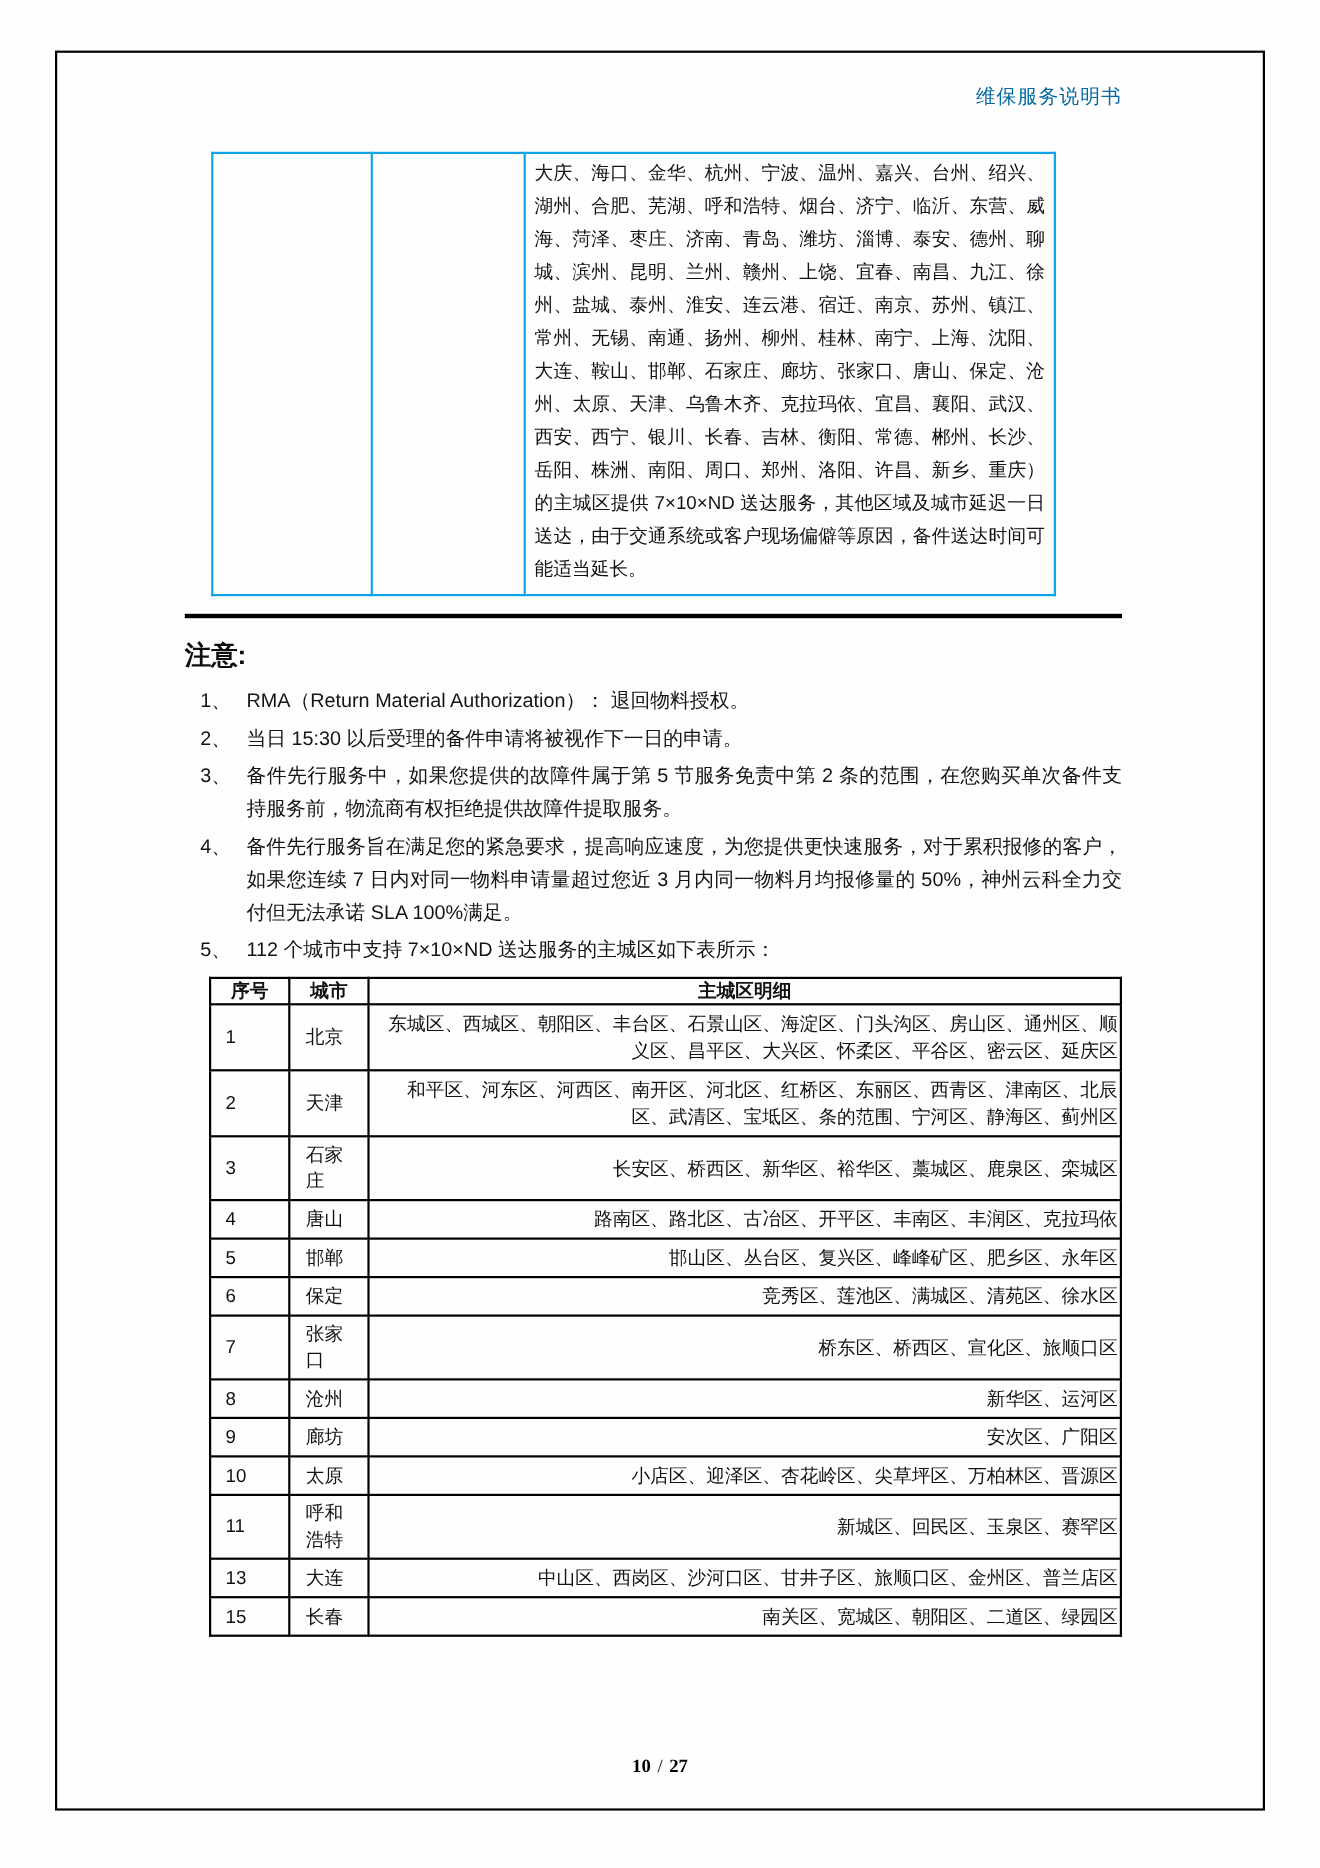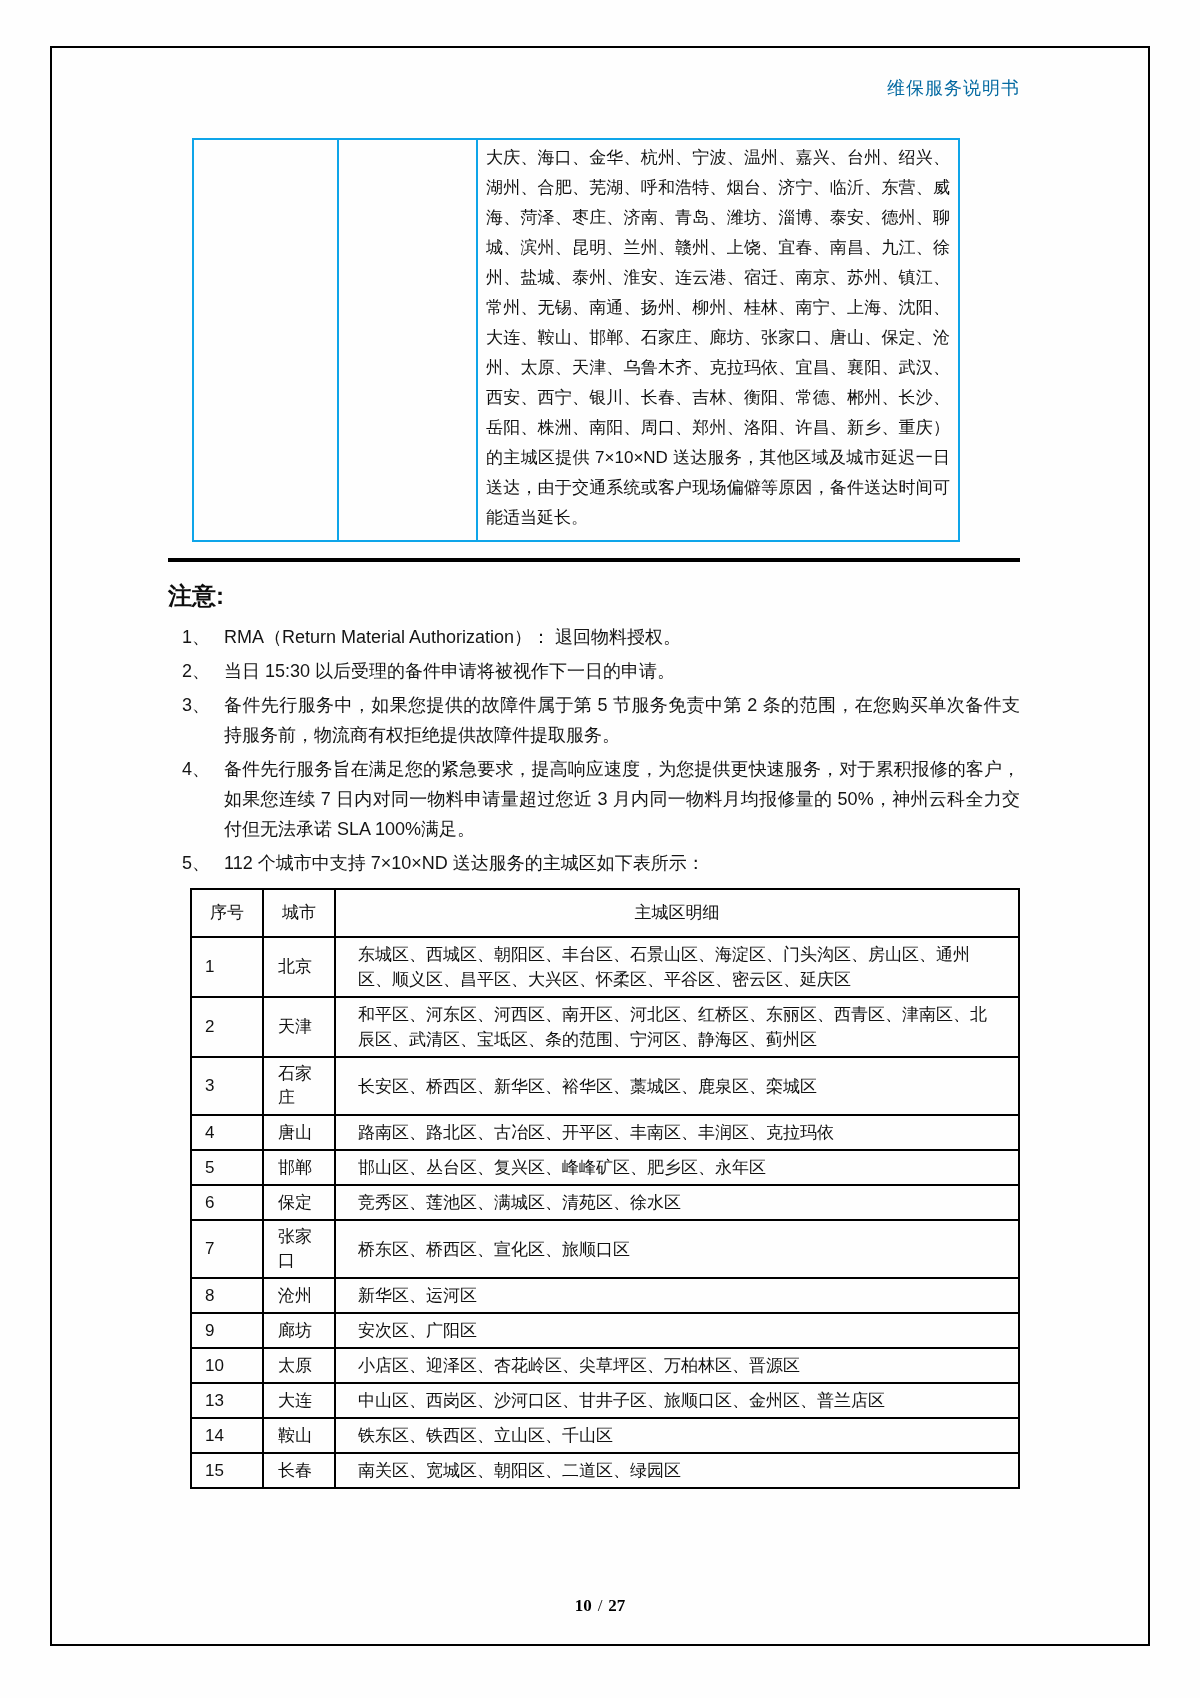--- a/index.html
+++ b/index.html
@@ -39,25 +39,25 @@
   .note-text{flex:1;text-align:justify;text-align-last:left;}
   
   .city-table{
     border-collapse:collapse;table-layout:fixed;
     margin:10px 0 0 22px;width:830px;font-size:17px;color:#111;
   }
   .city-table th,.city-table td{
     border:2px solid #000;box-sizing:border-box;vertical-align:middle;
   }
   .city-table th{
-    font-weight:normal;text-align:center;padding:12px 6px;line-height:22px;
+    font-weight:bold;text-align:center;padding:0 6px;line-height:22px;
   }
   .col-no{width:72px;padding:4px 6px 4px 13px;line-height:24px;}
   .col-city{width:72px;padding:4px 14px;line-height:24px;}
-  .col-districts{padding:4px 22px;line-height:25px;text-align:left;}
+  .col-districts{padding:4px 2px;line-height:25px;text-align:right;}
   
   .doc-footer{
     position:absolute;left:0;right:0;bottom:82px;text-align:center;
     font-family:"Liberation Serif",serif;font-size:17px;font-weight:bold;color:#000;
   }
   .doc-footer .sep{font-weight:normal;padding:0 6px;}
 </style>
 </head>
 <body>
 
@@ -172,33 +172,33 @@
     <td class="col-city">廊坊</td>
     <td class="col-districts">安次区、广阳区</td>
   </tr>
 
   <tr>
     <td class="col-no">10</td>
     <td class="col-city">太原</td>
     <td class="col-districts">小店区、迎泽区、杏花岭区、尖草坪区、万柏林区、晋源区</td>
   </tr>
 
+  <tr>
+    <td class="col-no">11</td>
+    <td class="col-city">呼和浩特</td>
+    <td class="col-districts">新城区、回民区、玉泉区、赛罕区</td>
+  </tr>
 
 
   <tr>
     <td class="col-no">13</td>
     <td class="col-city">大连</td>
     <td class="col-districts">中山区、西岗区、沙河口区、甘井子区、旅顺口区、金州区、普兰店区</td>
   </tr>
 
-  <tr>
-    <td class="col-no">14</td>
-    <td class="col-city">鞍山</td>
-    <td class="col-districts">铁东区、铁西区、立山区、千山区</td>
-  </tr>
 
   <tr>
     <td class="col-no">15</td>
     <td class="col-city">长春</td>
     <td class="col-districts">南关区、宽城区、朝阳区、二道区、绿园区</td>
   </tr>
 </tbody>
     </table>
 
   </div>

